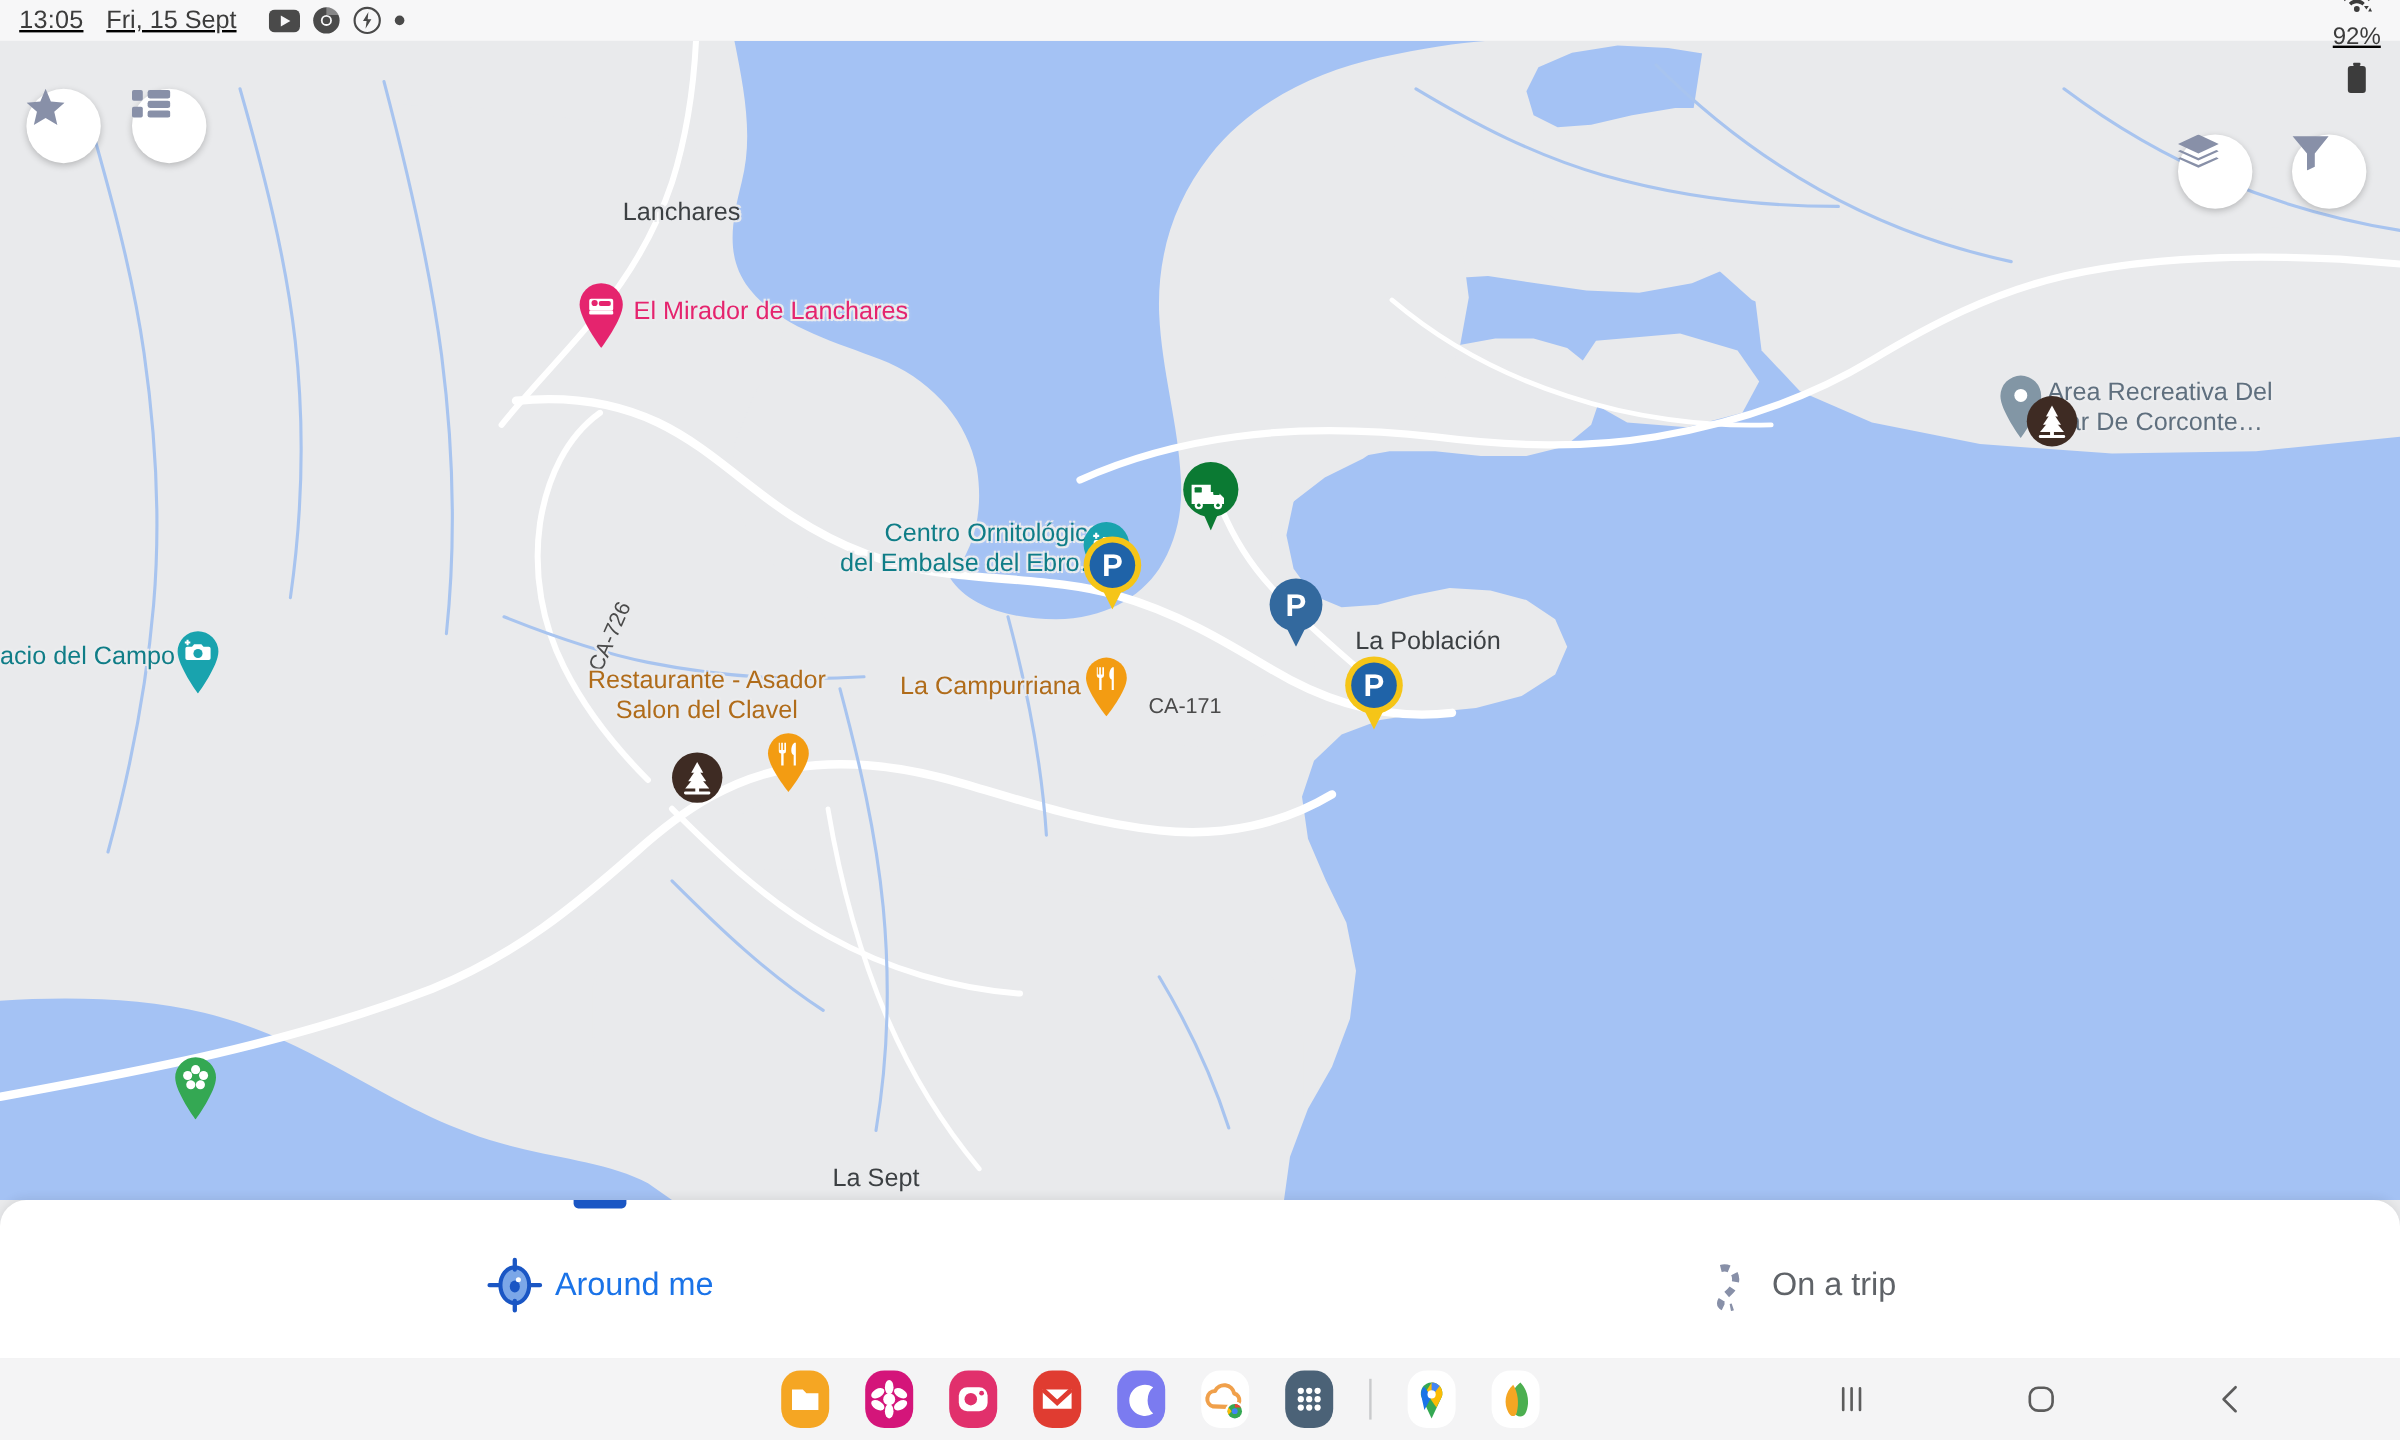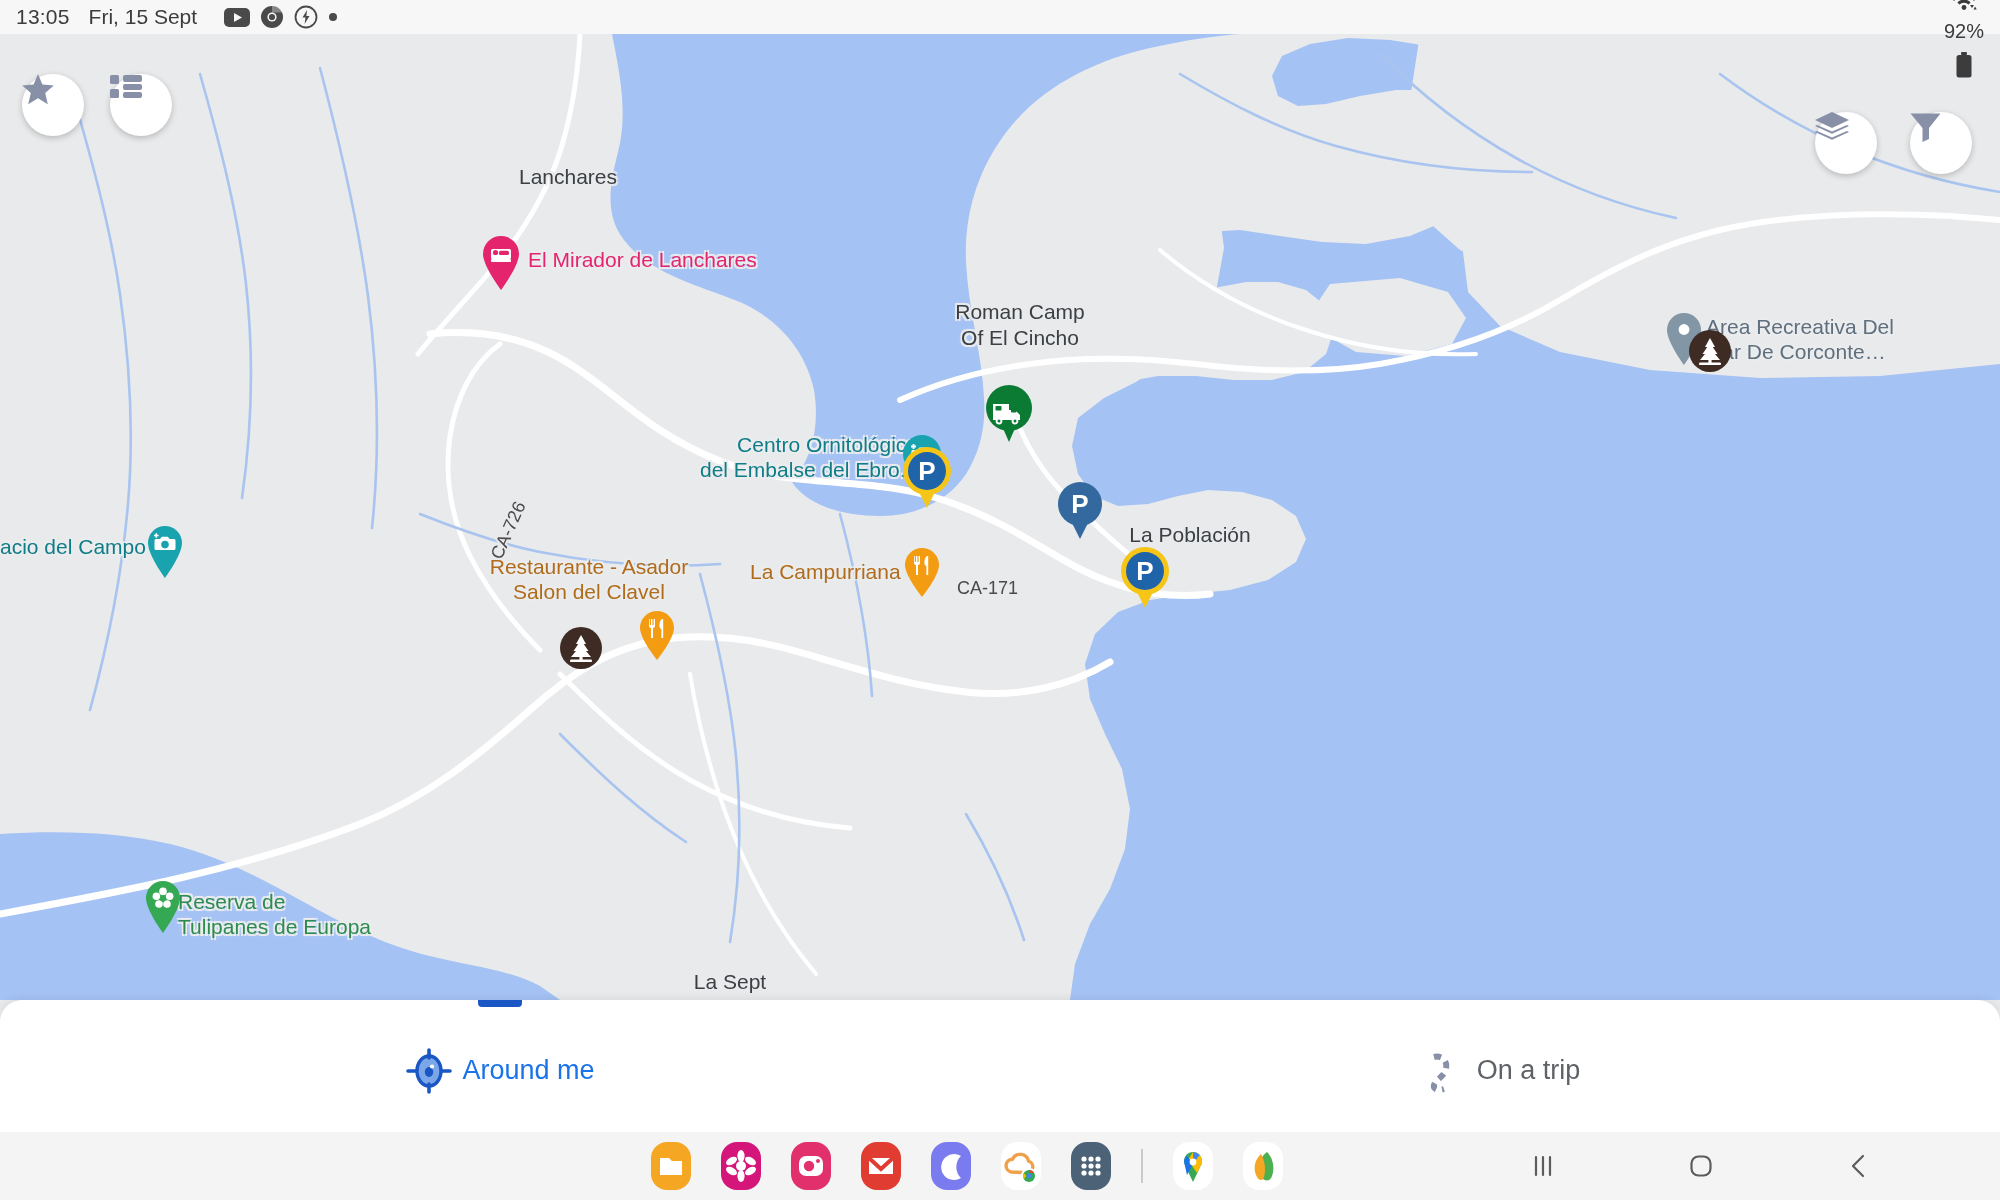--- a/index.html
+++ b/index.html
@@ -7,21 +7,21 @@
     width: 2000px; height: 1200px;
     font-family: "Liberation Sans", sans-serif;
     overflow: hidden; background: #e9eaec;
   }
   #screen { position: relative; width: 2000px; height: 1200px; overflow: hidden; }
 
   
   #statusbar {
     position: absolute; top: 0; left: 0; width: 2000px; height: 34px;
     background: #f7f7f8; display: flex; align-items: center;
-    padding: 12px 16px; z-index: 60;
+    padding: 12px 16px; z-index: 60; text-decoration: underline;
   }
   .sb-left { display: flex; align-items: center; gap: 13px; }
   .sb-time { font-size: 21px; color: #3c3c3c; letter-spacing: .2px; }
   .sb-date { font-size: 21px; color: #3c3c3c; margin-left: 6px; }
   .sb-icons { display: flex; align-items: center; gap: 10px; margin-left: 14px; }
   .sb-right { margin-left: auto; display: flex; align-items: center; gap: 9px; flex-direction: column; }
   .sb-batt { font-size: 20px; color: #3c3c3c; }
 
   
   #map {
@@ -364,37 +364,33 @@
         <path d="M2 19 L17 25.6 L32 19 L34 20 L17 27.8 L0 20 Z" fill="#8890a8"></path>
       </svg>
     </div>
     <div class="map-btn" style="left:1910px; top:78px;">
       <svg width="31" height="30" viewBox="0 0 31 30">
         <path d="M0.5 1.5 L30.5 1.5 L19 16 L19 27 L12.5 30 L12.5 16 Z" fill="#8890a8"></path>
       </svg>
     </div>
 
     <div class="map-label" style="left:468px; top:130px; width:200px;">Lanchares</div>
-    <div class="map-label" style="left:900px; top:265px; width:240px;">Roman Camp
-Of El Cincho</div>
     <div class="map-label" style="left:1090px; top:488px; width:200px;">La Población</div>
     <div class="map-label" style="left:640px; top:935px; width:180px;">La Sept</div>
 
     <div class="road-label" style="left:478px; top:486px; transform:rotate(-66deg); transform-origin:center;">CA-726</div>
     <div class="road-label" style="left:957px; top:544px;">CA-171</div>
 
     <div class="poi-label" style="left:528px; top:213px; color:#e5246e; text-align:left;">El Mirador de Lanchares</div>
     <div class="poi-label" style="left:700px; top:398px; color:#0f7d87; text-align:right; width:218px;">Centro Ornitológico
 del Embalse del Ebro…</div>
     <div class="poi-label" style="left:0px; top:500px; color:#0f7d87; text-align:left;">acio del Campo</div>
     <div class="poi-label" style="left:480px; top:520px; color:#b06c1a; text-align:center; width:218px;">Restaurante - Asador
 Salon del Clavel</div>
     <div class="poi-label" style="left:750px; top:525px; color:#b06c1a; text-align:right;">La Campurriana</div>
-    <div class="poi-label" style="left:178px; top:855px; color:#2e8b4f; text-align:left;">Reserva de
-Tulipanes de Europa</div>
     <div class="poi-label" style="left:1706px; top:280px; color:#5f6f7e; text-align:left;">Area Recreativa Del
 inar De Corconte…</div>
 
     <div class="marker" style="left:480px; top:200px;">
       <svg width="42" height="56" viewBox="0 0 42 56">
         <path d="M21 56 C21 56 3 32 3 20 A18 18 0 0 1 39 20 C39 32 21 56 21 56 Z" fill="#e5246e"></path>
         <rect x="11" y="15" width="20" height="10" rx="1.6" fill="#fff"></rect>
         <rect x="11" y="25" width="20" height="3" rx="1" fill="#fff"></rect>
         <circle cx="15.5" cy="18.5" r="2.6" fill="#e5246e"></circle>
         <rect x="19" y="16.8" width="10" height="4.2" rx="1.6" fill="#e5246e"></rect>

